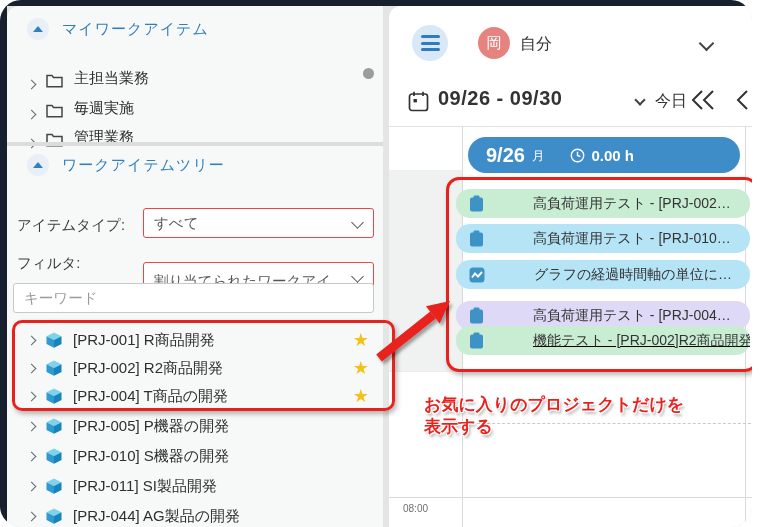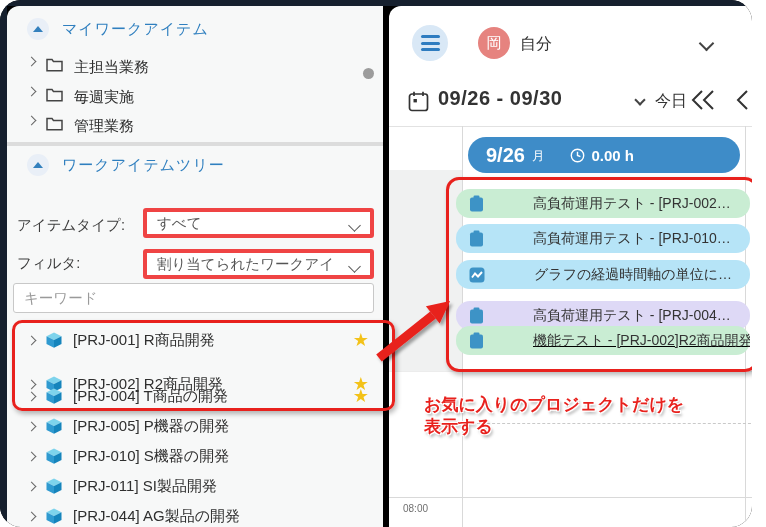--- a/index.html
+++ b/index.html
@@ -1,43 +1,43 @@
 <!DOCTYPE html>
 <html><head>
 <meta charset="utf-8">
 <style>
   * { margin:0; padding:0; box-sizing:border-box; }
   body { font-family:"Liberation Sans", sans-serif; }
-  .stage { position:relative; width:752px; height:527px; background:#000000; overflow:hidden;border-radius:21px; }
+  .stage { position:relative; width:752px; height:527px; background:#e5e5e5; overflow:hidden;border-radius:21px; }
 
   .frame-top  { position:absolute; left:0; top:0; width:766px; height:6px; background:#16202e; z-index:6; }
   .frame-left { position:absolute; left:0; top:0; width:7px; height:527px; background:#16202e; z-index:6; }
 
   
   .left-panel { position:absolute; left:7px; top:6px; width:376px; height:521px;
                 background:#f7f8f8; border-top-left-radius:12px; overflow:hidden; }
   .sec-head { position:absolute; left:20px; display:flex; align-items:center; gap:13px; }
   .collapse-btn { width:22px; height:22px; border-radius:50%; background:#e9eff7;
                   display:flex; align-items:center; justify-content:center; cursor:pointer; }
   .tri-up { width:0; height:0; border-left:5px solid transparent; border-right:5px solid transparent;
             border-bottom:6px solid #3380bd; }
   .sec-label { color:#2f7fbf; font-size:15px; letter-spacing:1px; }
 
   .tree-row { position:absolute; left:0; width:100%; height:30px; display:flex;
-              align-items:flex-start; padding-left:21px; gap:11px; }
+              align-items:flex-end; padding-left:21px; gap:11px; }
   .chev-right { display:inline-block; width:7px; height:7px; border-top:1.6px solid #666;
                 border-right:1.6px solid #666; transform:rotate(45deg); flex:none; }
   .row-label { font-size:15px; color:#2f2f2f; white-space:nowrap; }
   .gray-dot { position:absolute; right:9px; top:50%; margin-top:-5.5px; width:11px; height:11px;
               border-radius:50%; background:#9c9c9c; }
   .scroll-track { position:absolute; left:0; top:136px; width:100%; height:4px; background:#dcdcdc; }
 
   .form-label { position:absolute; left:10px; font-size:14.5px; color:#3c3c3c; }
   .select { position:absolute; left:136px; width:231px; height:30px; background:#fff;
-            border:4px solid #ef4444; border-radius:3px; display:flex; align-items:center;
+            border:1px solid #ef4444; border-radius:3px; display:flex; align-items:center;
             padding:0 26px 0 10px; cursor:pointer; }
   .select .val { font-size:14.5px; color:#555; white-space:nowrap; overflow:hidden; }
   .chev-down { position:absolute; right:11px; top:9px; width:9px; height:9px;
                border-right:1.8px solid #555; border-bottom:1.8px solid #555; transform:rotate(45deg); }
   .kw-input { position:absolute; left:6px; top:277px; width:361px; height:30px; background:#fff;
               border:1px solid #c8c8c8; border-radius:3px; padding:0 10px; font-size:14.5px;
               color:#333; font-family:"Liberation Sans",sans-serif; }
   .kw-input::placeholder { color:#9a9a9a; }
 
   .proj-row { position:absolute; left:0; width:100%; height:28px; display:flex;
@@ -143,38 +143,38 @@
       <span class="sec-label">ワークアイテムツリー</span>
     </div>
 
     <span class="form-label" style="top:210px;">アイテムタイプ:</span>
     <div class="select" style="top:202px;">
       <span class="val">すべて</span>
       <span class="chev-down"></span>
     </div>
 
     <span class="form-label" style="top:248px;">フィルタ:</span>
-    <div class="select" style="top:243px;">
+    <div class="select" style="top:256px;align-items:flex-end;">
       <span class="val">割り当てられたワークアイ</span>
       <span class="chev-down"></span>
     </div>
 
     <input class="kw-input" type="text" placeholder="キーワード" style="">
 
     <div class="proj-row" style="top:320px;">
       <span class="chev-right"></span>
       <svg width="18" height="18" viewBox="0 0 18 18">
           <polygon points="9,1.5 16.5,5.3 9,9 1.5,5.3" fill="#7ed3ec"></polygon>
           <polygon points="1.5,5.3 9,9 9,16.8 1.5,13" fill="#2f9ad0"></polygon>
           <polygon points="16.5,5.3 9,9 9,16.8 16.5,13" fill="#1584bc"></polygon>
         </svg>
       <span class="row-label">[PRJ-001] R商品開発</span>
       <span class="star">★</span>
     </div>
-    <div class="proj-row" style="top:348px;margin-top:16px;">
+    <div class="proj-row" style="top:348px;">
       <span class="chev-right"></span>
       <svg width="18" height="18" viewBox="0 0 18 18">
           <polygon points="9,1.5 16.5,5.3 9,9 1.5,5.3" fill="#7ed3ec"></polygon>
           <polygon points="1.5,5.3 9,9 9,16.8 1.5,13" fill="#2f9ad0"></polygon>
           <polygon points="16.5,5.3 9,9 9,16.8 16.5,13" fill="#1584bc"></polygon>
         </svg>
       <span class="row-label">[PRJ-002] R2商品開発</span>
       <span class="star">★</span>
     </div>
     <div class="proj-row" style="top:376px;">

